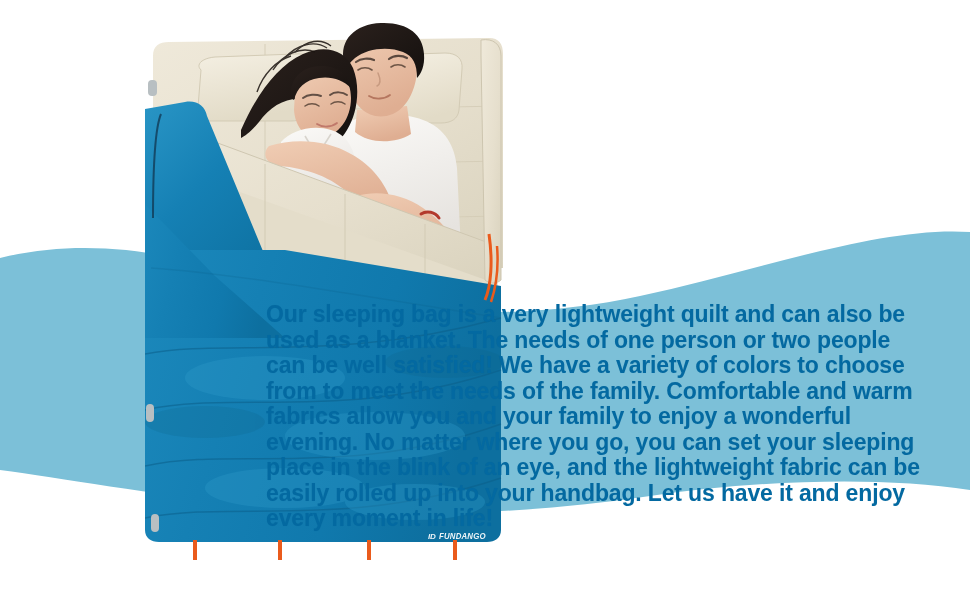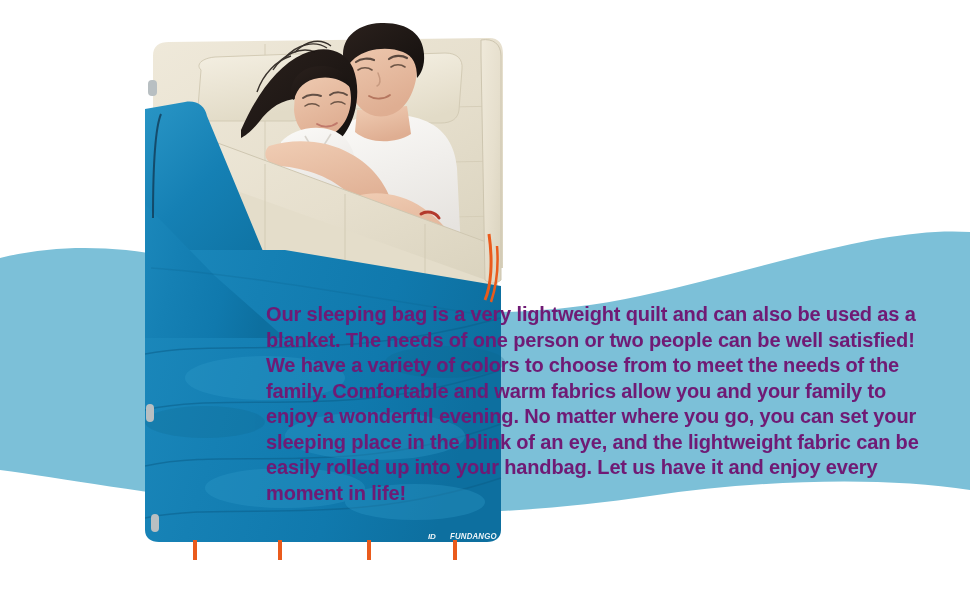--- a/index.html
+++ b/index.html
@@ -28,40 +28,40 @@
     position:absolute;
     left:145px; top:18px;
     width:366px; height:542px;
   }
   .photo-svg { display:block; width:366px; height:542px; }
 
   
   #brand-logo {
     position:absolute;
     left:428px; top:531px;
-    display:flex; align-items:center; gap:13px;
+    display:flex; align-items:center; gap:2px;
     opacity:.92;
   }
   #brand-logo .logo-mark {
     font-size:8px; font-weight:bold; color:#ffffff;
     letter-spacing:-.3px; font-style:italic;
   }
   #brand-logo .logo-word {
     font-size:8.5px; font-weight:bold; color:#ffffff;
     letter-spacing:.2px; font-style:italic;
     transform:scaleX(.92);
   }
 
   
   #description {
     position:absolute;
     left:266px; top:302px;
     width:660px;
-    color:#701a75;
-    font-size:20px;
+    color:#0369a1;
+    font-size:23px;
     font-weight:bold;
     line-height:25.5px;
     letter-spacing:-.15px;
     text-shadow:0 0 1px rgba(0,0,0,.06);
   }
 </style>
 </head>
 <body>
 
 <div id="stage">

